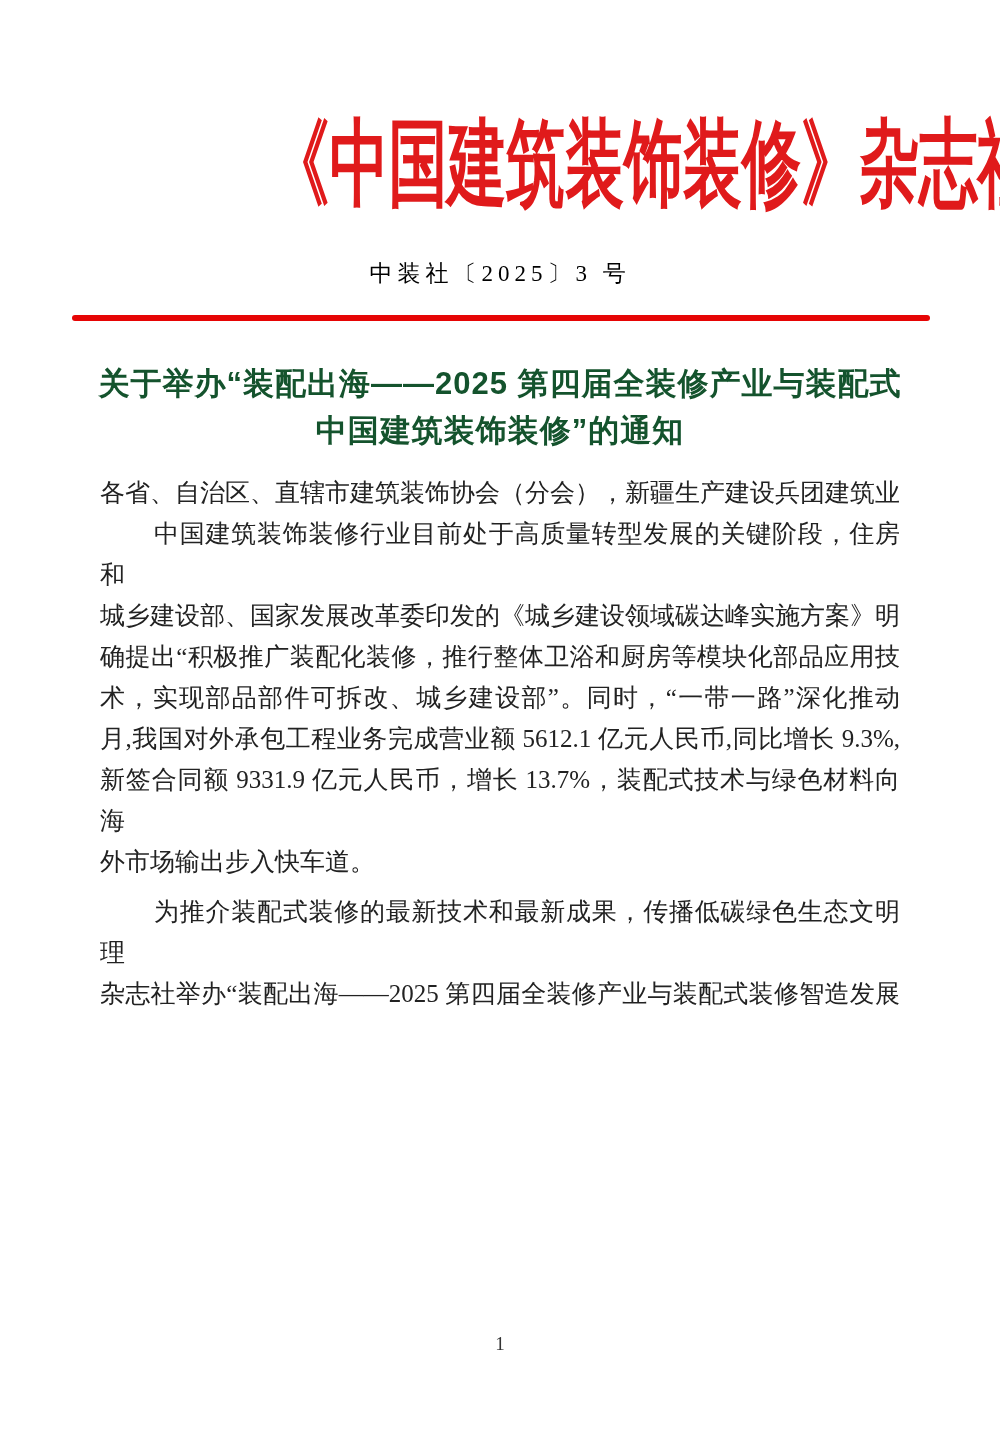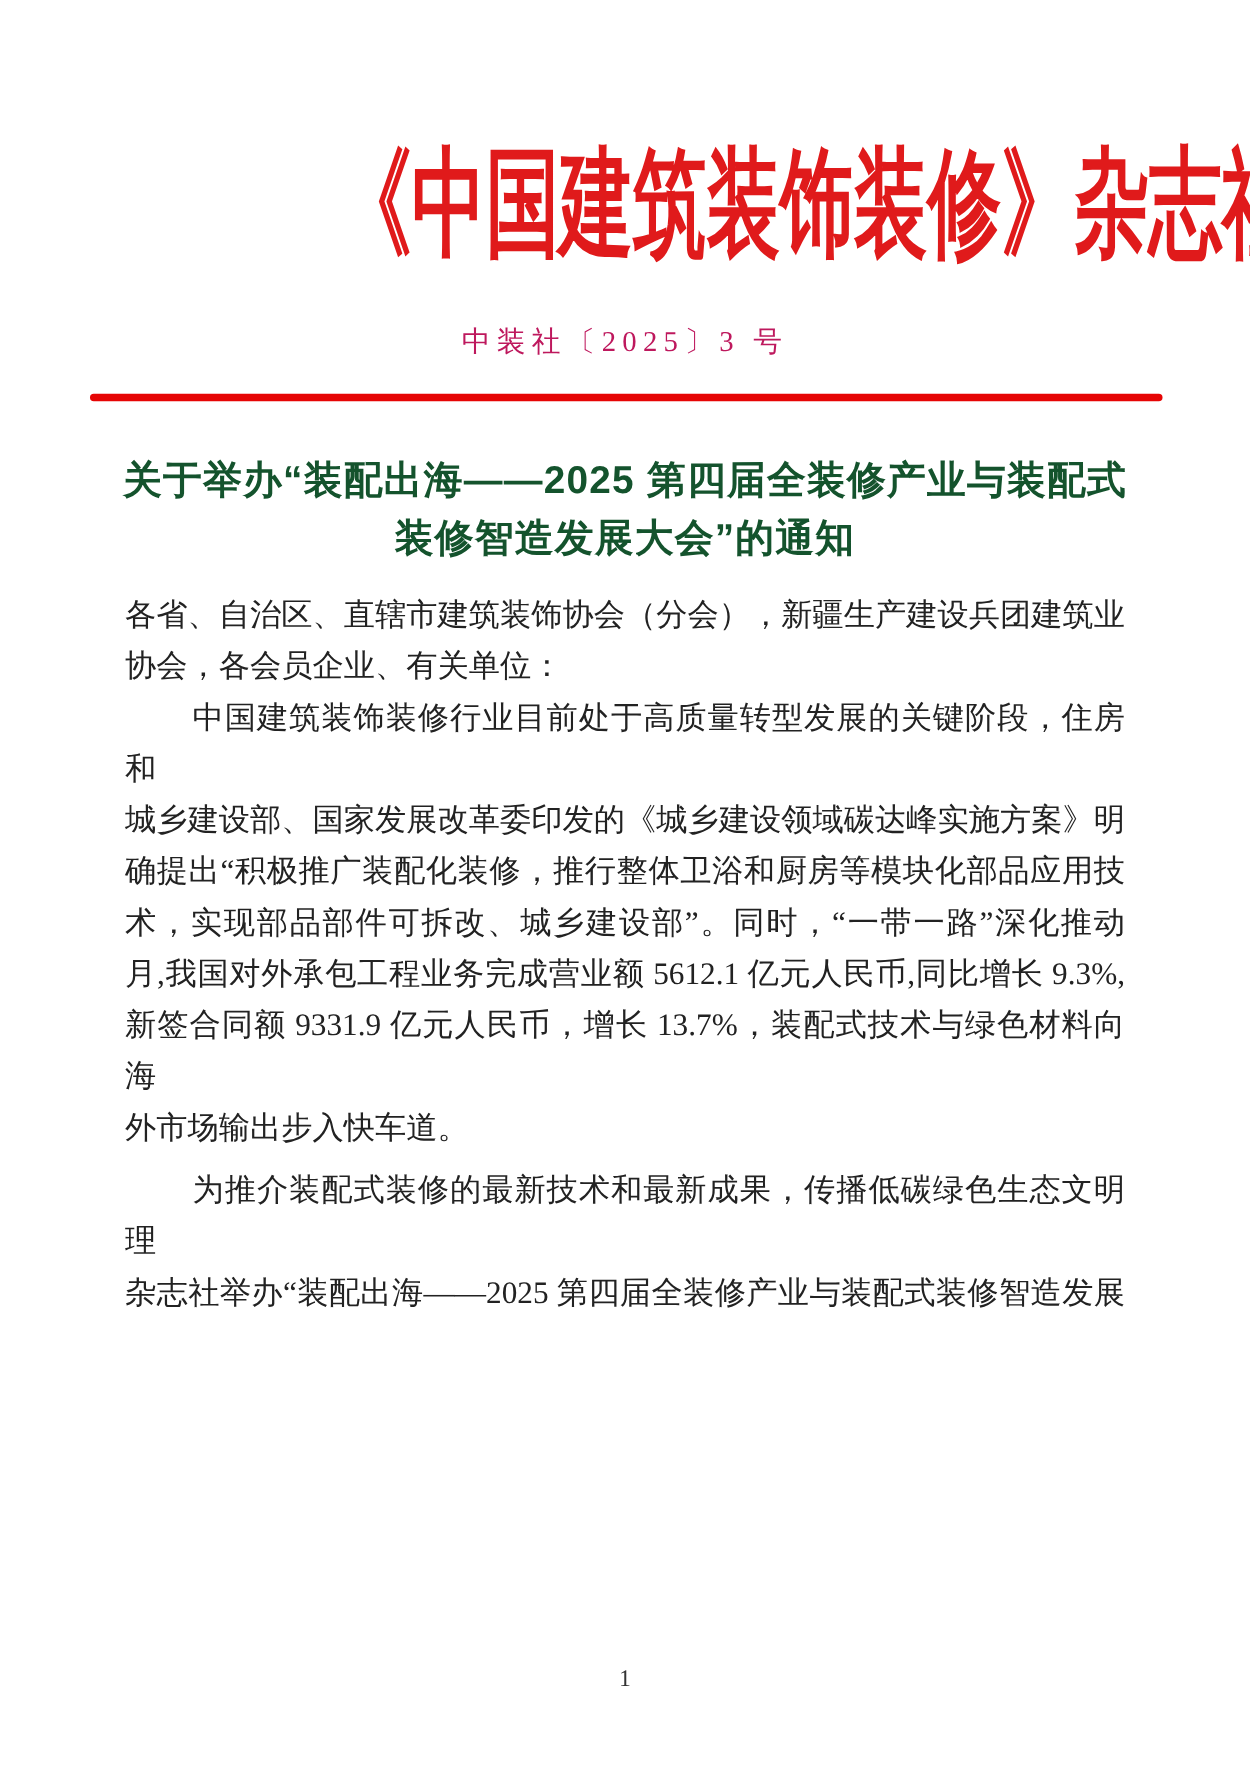--- a/index.html
+++ b/index.html
@@ -37,21 +37,21 @@
   
   .doc-number {
     position: absolute;
     top: 256px;
     left: 0;
     width: 100%;
     text-align: center;
     font-size: 23px;
     line-height: 36px;
     letter-spacing: 5px;
-    color: #be185d;
+    color: #000000;
   }
 
   
   .red-rule {
     position: absolute;
     top: 315px;
     left: 72px;
     width: 858px;
     height: 6px;
     border-radius: 3px;
@@ -116,26 +116,25 @@
   <div class="banner-wrap">
     <span class="banner-text" style="color: rgb(224, 26, 27);">《中国建筑装饰装修》杂志社文件</span>
   </div>
 
   <div class="doc-number">中装社〔2025〕3 号</div>
 
   <div class="red-rule" style="background: rgb(230, 5, 5);"></div>
 
   <div class="doc-title">
       <div class="title-line">关于举办“装配出海——2025 第四届全装修产业与装配式</div>
-      <div class="title-line">装修智造发展大会”的通知</div>
+      <div class="title-line">中国建筑装饰装修”的通知</div>
     </div>
 
   <div class="doc-body">
       <div class="line fill">各省、自治区、直辖市建筑装饰协会（分会），新疆生产建设兵团建筑业</div>
-      <div class="line">协会，各会员企业、有关单位：</div>
       <div class="line fill indent">中国建筑装饰装修行业目前处于高质量转型发展的关键阶段，住房和</div>
       <div class="line fill">城乡建设部、国家发展改革委印发的《城乡建设领域碳达峰实施方案》明</div>
       <div class="line fill">确提出“积极推广装配化装修，推行整体卫浴和厨房等模块化部品应用技</div>
       <div class="line fill">术，实现部品部件可拆改、城乡建设部”。同时，“一带一路”深化推动</div>
       <div class="line fill">月,我国对外承包工程业务完成营业额 5612.1 亿元人民币,同比增长 9.3%,</div>
       <div class="line fill">新签合同额 9331.9 亿元人民币，增长 13.7%，装配式技术与绿色材料向海</div>
       <div class="line">外市场输出步入快车道。</div>
       <div class="line fill indent gap-before">为推介装配式装修的最新技术和最新成果，传播低碳绿色生态文明理</div>
       <div class="line fill">杂志社举办“装配出海——2025 第四届全装修产业与装配式装修智造发展</div>
     </div>

